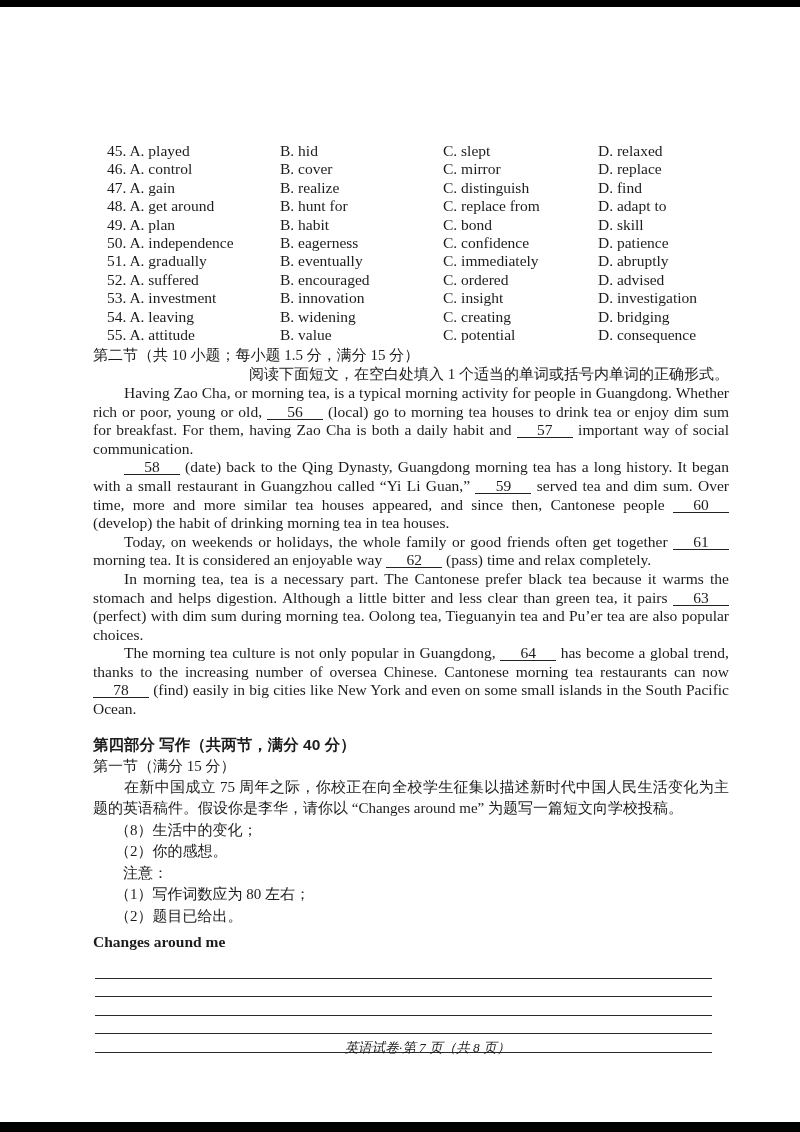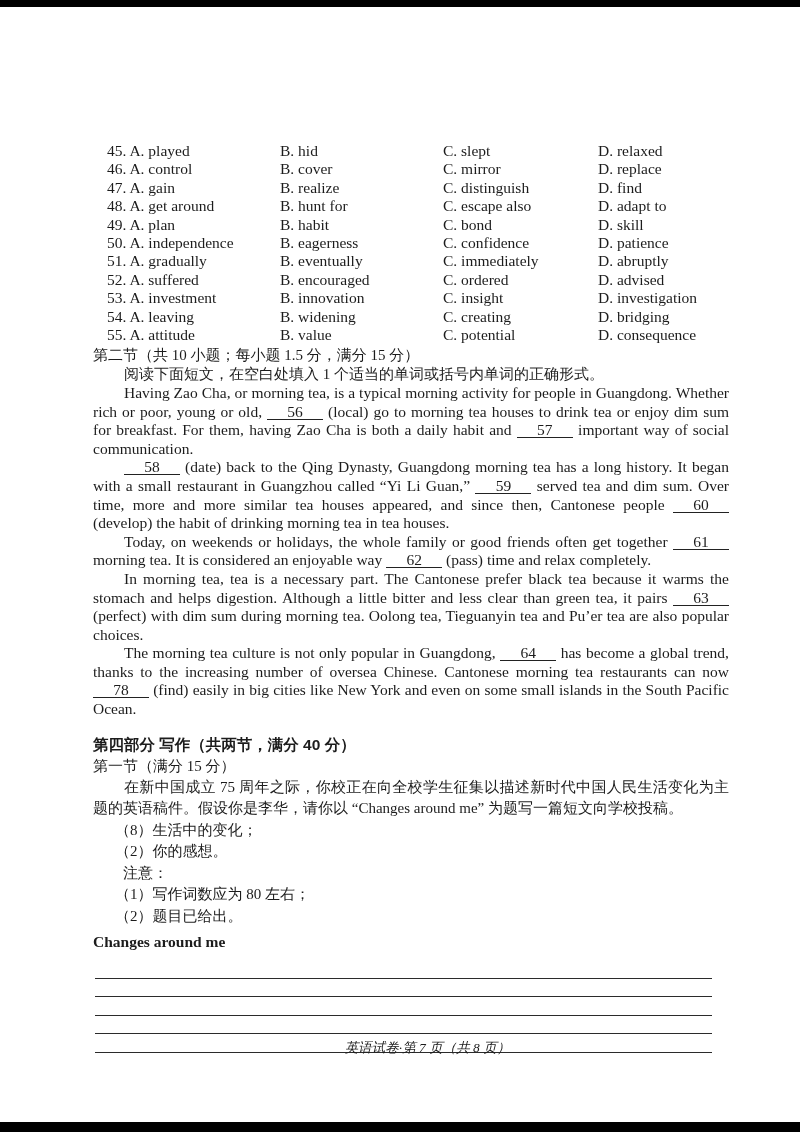--- a/index.html
+++ b/index.html
@@ -25,21 +25,21 @@
   .mcq { margin-top:92px; padding-left:14px; }
   .mcq-row {
     display:grid;
     grid-template-columns:173px 163px 155px auto;
     font-size:15.5px; line-height:18.4px;
     white-space:nowrap;
   }
 
   
   .sec2-heading { font-size:15px; line-height:19px; margin-top:2px; }
-  .sec2-instruction { font-size:15px; line-height:18.5px; text-indent:31px; }
+  .sec2-instruction { font-size:15px; line-height:18.5px; text-indent:31px;text-align:right; }
   .cloze p {
     font-size:15.5px; line-height:18.6px;
     text-align:justify; text-indent:31px;
   }
   .blank {
     display:inline-block; min-width:56px; padding:0 3px;
     text-align:center; text-indent:0;
     border-bottom:1.4px solid #222;
     line-height:15px;
   }
@@ -89,21 +89,21 @@
       </div>
       <div class="mcq-row">
         <span>47. A. gain</span>
         <span>B. realize</span>
         <span>C. distinguish</span>
         <span>D. find</span>
       </div>
       <div class="mcq-row">
         <span>48. A. get around</span>
         <span>B. hunt for</span>
-        <span>C. escape also</span>
+        <span>C. replace from</span>
         <span>D. adapt to</span>
       </div>
       <div class="mcq-row">
         <span>49. A. plan</span>
         <span>B. habit</span>
         <span>C. bond</span>
         <span>D. skill</span>
       </div>
       <div class="mcq-row">
         <span>50. A. independence</span>

